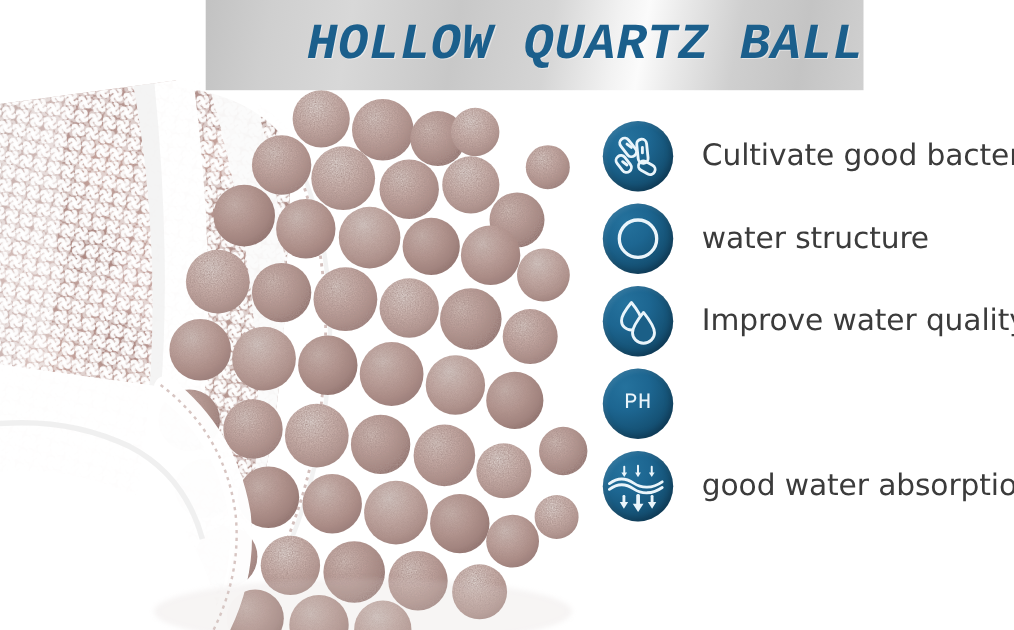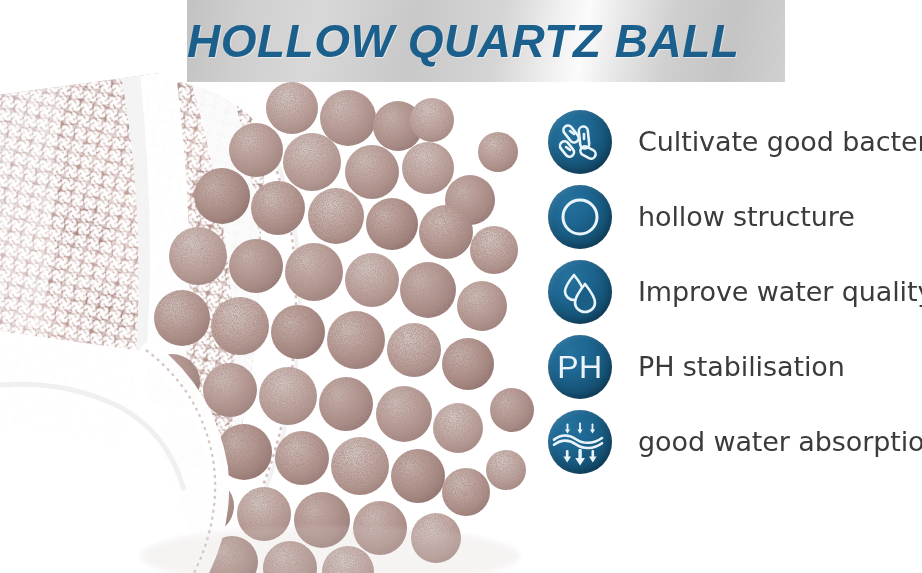--- a/index.html
+++ b/index.html
@@ -20,22 +20,22 @@
         #c2c2c2 0%, #cfcfcf 10%, #d8d8d8 22%,
         #c8c8c8 38%, #d5d5d5 52%,
         #f2f2f2 62%, #fbfbfb 66%, #eaeaea 71%,
         #cfcfcf 80%, #c4c4c4 90%, #d0d0d0 100%);
     z-index: 5;
   }
   #title-text {
     position: absolute;
     left: 0; right: 0;
     top: 50%; transform: translateY(-50%);
-    text-align: left;
-    font-family: Liberation Sans, sans-serif;
+    text-align: right;
+    font-family: Liberation Mono, monospace;
     font-style: italic;
     font-weight: bold;
     font-size: 46px;
     letter-spacing: 0.5px;
     color: #1b5f8c;
     white-space: nowrap;
     text-shadow: 1px 1px 0 rgba(255,255,255,0.45);
   }
 
   
@@ -65,22 +65,22 @@
     border-radius: 50%;
     position: relative;
     background: radial-gradient(circle at 32% 26%,
         #25729d 0%, #1d6691 34%, #165478 62%, #0f3c5c 100%);
     box-shadow: inset -2px -3px 6px rgba(0,0,0,0.22),
                 inset 2px 2px 5px rgba(255,255,255,0.10);
     display: flex; align-items: center; justify-content: center;
   }
   .feature-icon svg { display: block; }
   .icon-ph-text {
-    font-family: Liberation Sans, sans-serif;
-    font-size: 32px;
+    font-family: Liberation Mono, monospace;
+    font-size: 20px;
     font-weight: 400;
     letter-spacing: 0.5px;
     color: #eaf4fa;
     line-height: 1;
   }
   .feature-label {
     margin-left: 26px;
     font-size: 27px;
     font-weight: 400;
     color: #3b3b3b;
@@ -313,41 +313,40 @@
     </div>
     <div class="feature-label">Cultivate good bacteria</div>
   </div>
 
   <div class="feature-row">
     <div class="feature-icon">
       <svg width="64" height="64" viewBox="0 0 64 64" aria-hidden="true">
         <circle cx="32" cy="32" r="17" fill="none" stroke="#eaf5fb" stroke-width="3"></circle>
       </svg>
     </div>
-    <div class="feature-label">hollow structure</div>
+    <div class="feature-label">water structure</div>
   </div>
 
   <div class="feature-row">
     <div class="feature-icon">
       <svg width="64" height="64" viewBox="0 0 64 64" aria-hidden="true">
         <g fill="none" stroke="#eaf5fb" stroke-width="2.6" stroke-linejoin="round">
           <path d="M26 15 C26 15 17 26 17 31.5 C17 36.2 21 40 26 40 C31 40 35 36.2 35 31.5 C35 26 26 15 26 15 Z"></path>
           <path d="M37 24 C37 24 27 36.5 27 42.5 C27 47.8 31.5 52 37 52 C42.5 52 47 47.8 47 42.5 C47 36.5 37 24 37 24 Z" fill="#1b5f87"></path>
         </g>
       </svg>
     </div>
     <div class="feature-label">Improve water quality</div>
   </div>
 
 
   <div class="feature-row">
     <div class="feature-icon">
       <span class="icon-ph-text">PH</span>
     </div>
-    <div class="feature-label">PH stabilisation</div>
   </div>
 
   <div class="feature-row">
     <div class="feature-icon">
       <svg width="64" height="64" viewBox="0 0 64 64" aria-hidden="true">
         <g fill="#eaf5fb">
 
           <g>
             <rect x="18.6" y="13.5" width="1.8" height="7" rx="0.8"></rect>
             <path d="M16.9 19.6 L19.5 23.6 L22.1 19.6 Z"></path>

